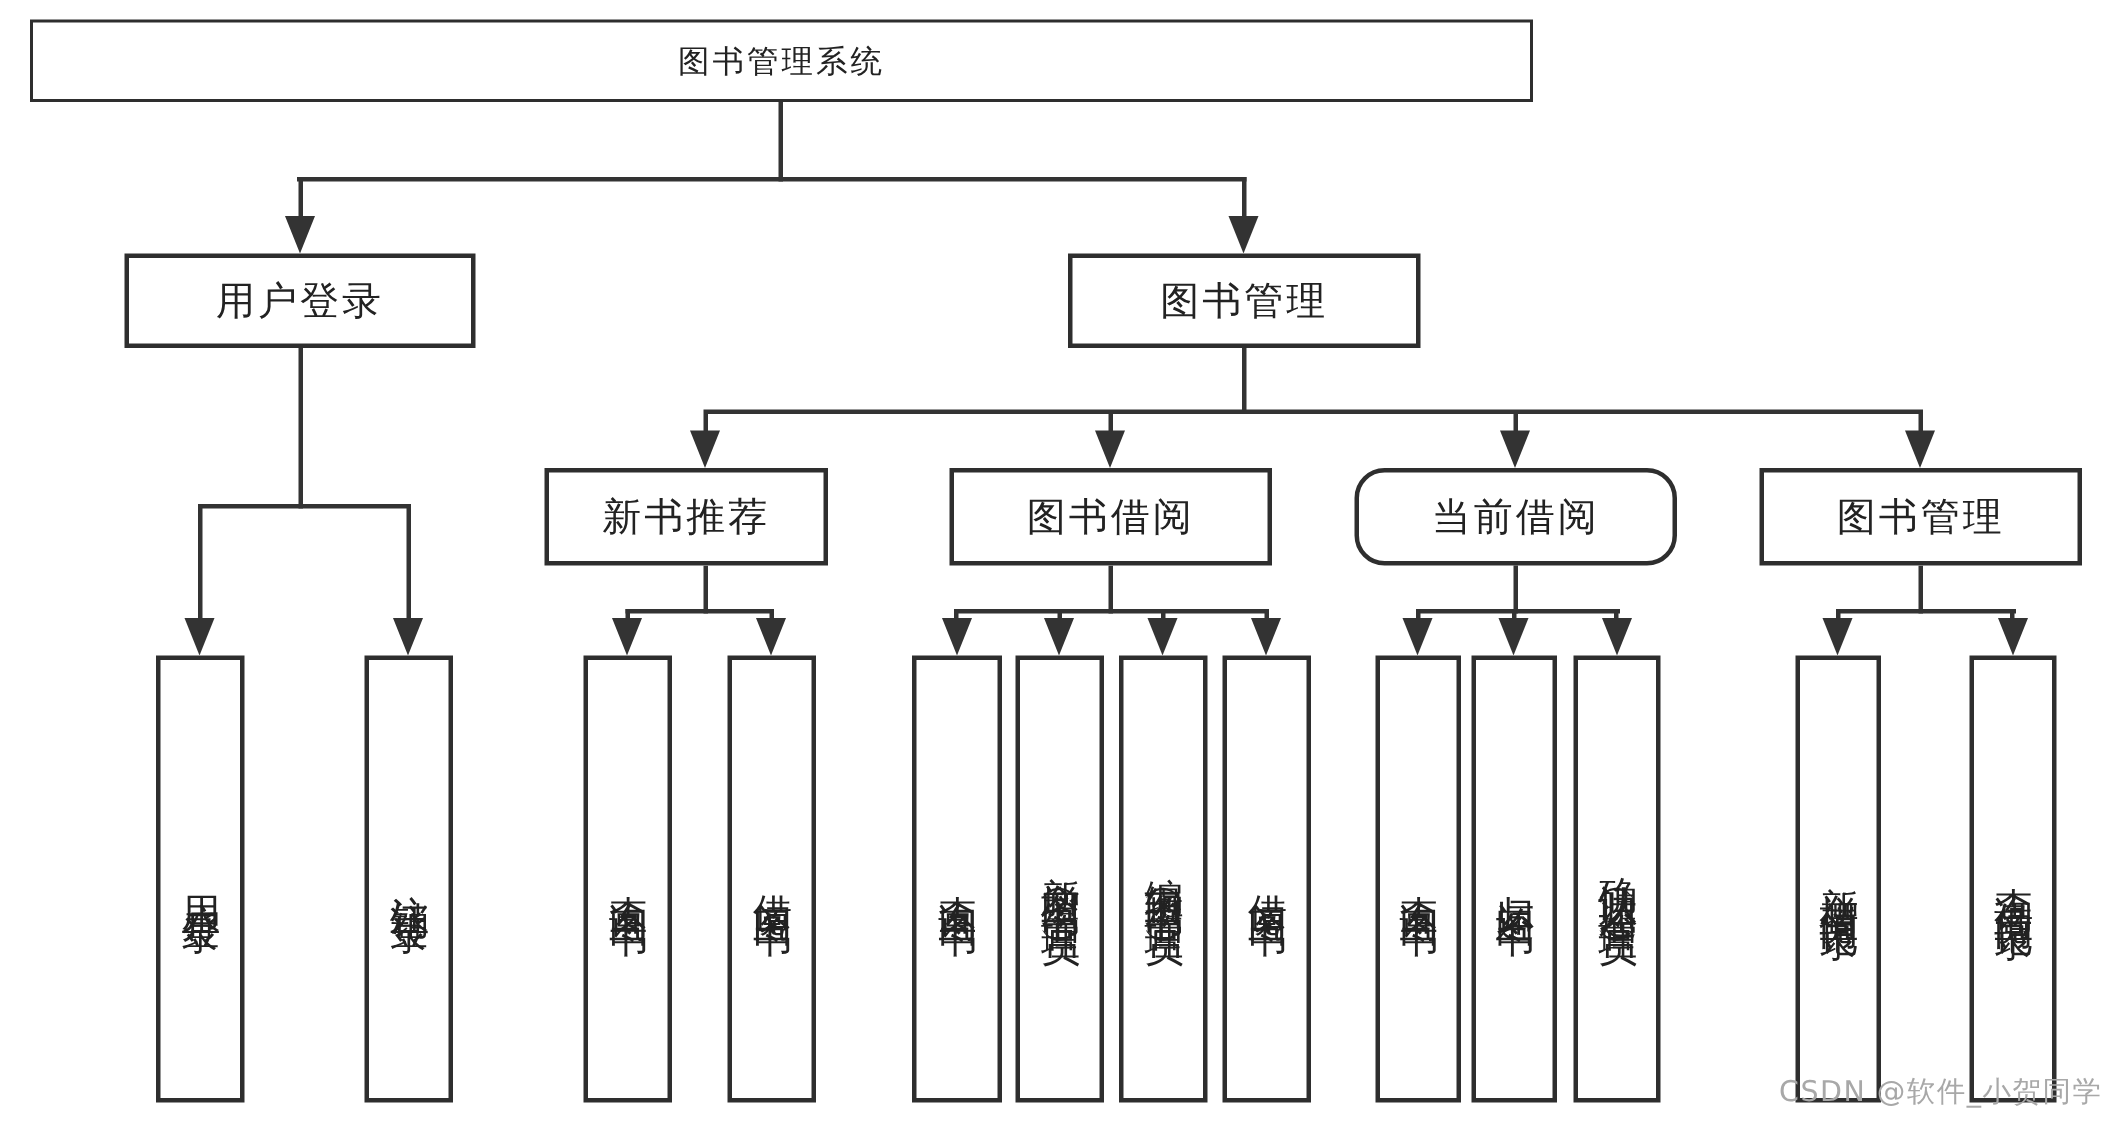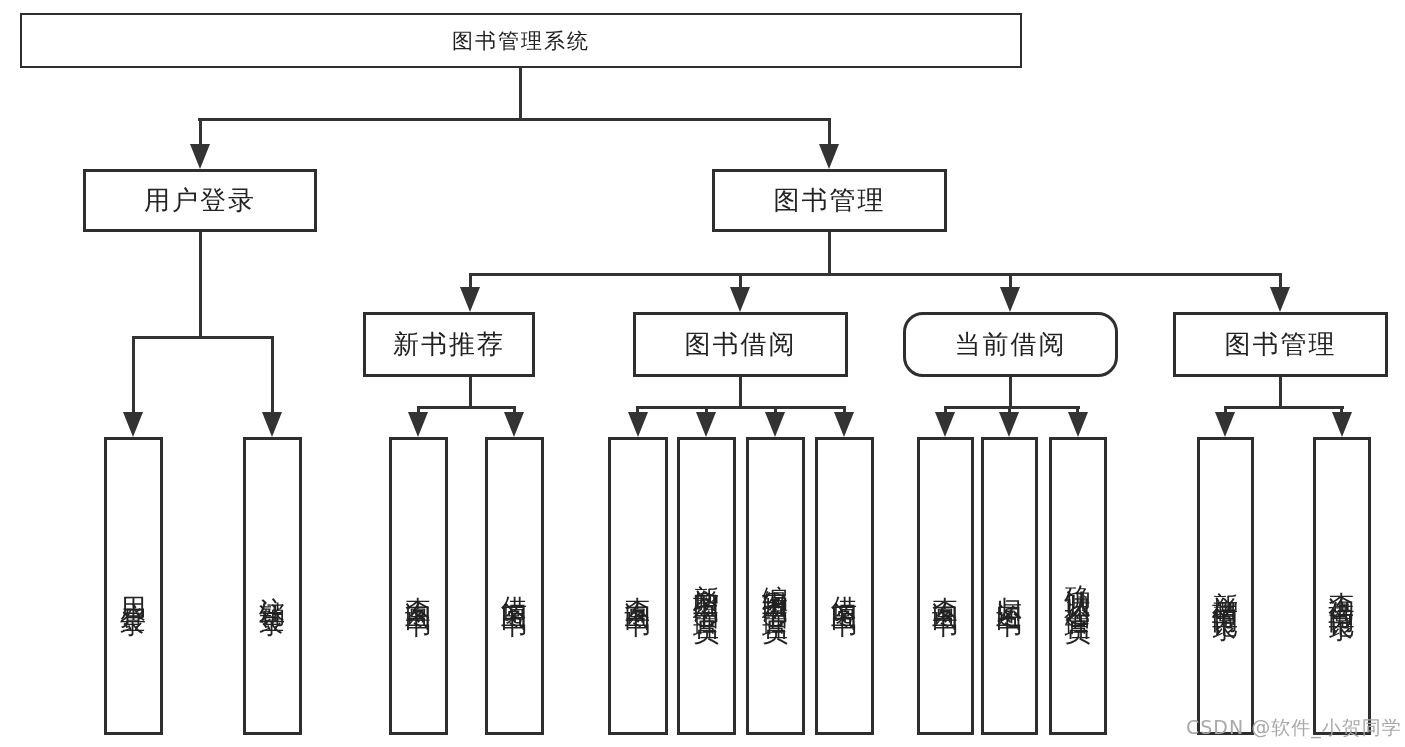--- a/index.html
+++ b/index.html
@@ -56,21 +56,21 @@
 </head>
 <body>
 
 <div id="canvas">
 
   <div class="box root" style="left:20px; top:13px; width:1002px; height:55px;">图书管理系统</div>
 
   <div class="box" style="left:83px; top:169px; width:234px; height:63px;">用户登录</div>
   <div class="box" style="left:712px; top:169px; width:235px; height:63px;">图书管理</div>
 
-  <div class="box" style="left:363px; top:312px; width:172px; height:65px;">新书推荐</div>
+  <div class="box" style="left:363px; top:312px; width:189px; height:65px;">新书推荐</div>
   <div class="box" style="left:633px; top:312px; width:215px; height:65px;">图书借阅</div>
   <div class="box" style="left:903px; top:312px; width:215px; height:65px;border-radius:20px;">当前借阅</div>
   <div class="box" style="left:1173px; top:312px; width:215px; height:65px;">图书管理</div>
 
   <div class="box vert" style="left:104px; top:437px; width:59px; height:298px;">用户登录</div>
   <div class="box vert" style="left:243px; top:437px; width:59px; height:298px;">注销登录</div>
 
   <div class="box vert" style="left:389px; top:437px; width:59px; height:298px;">查询图书</div>
   <div class="box vert" style="left:485px; top:437px; width:59px; height:298px;">借阅图书</div>
 

